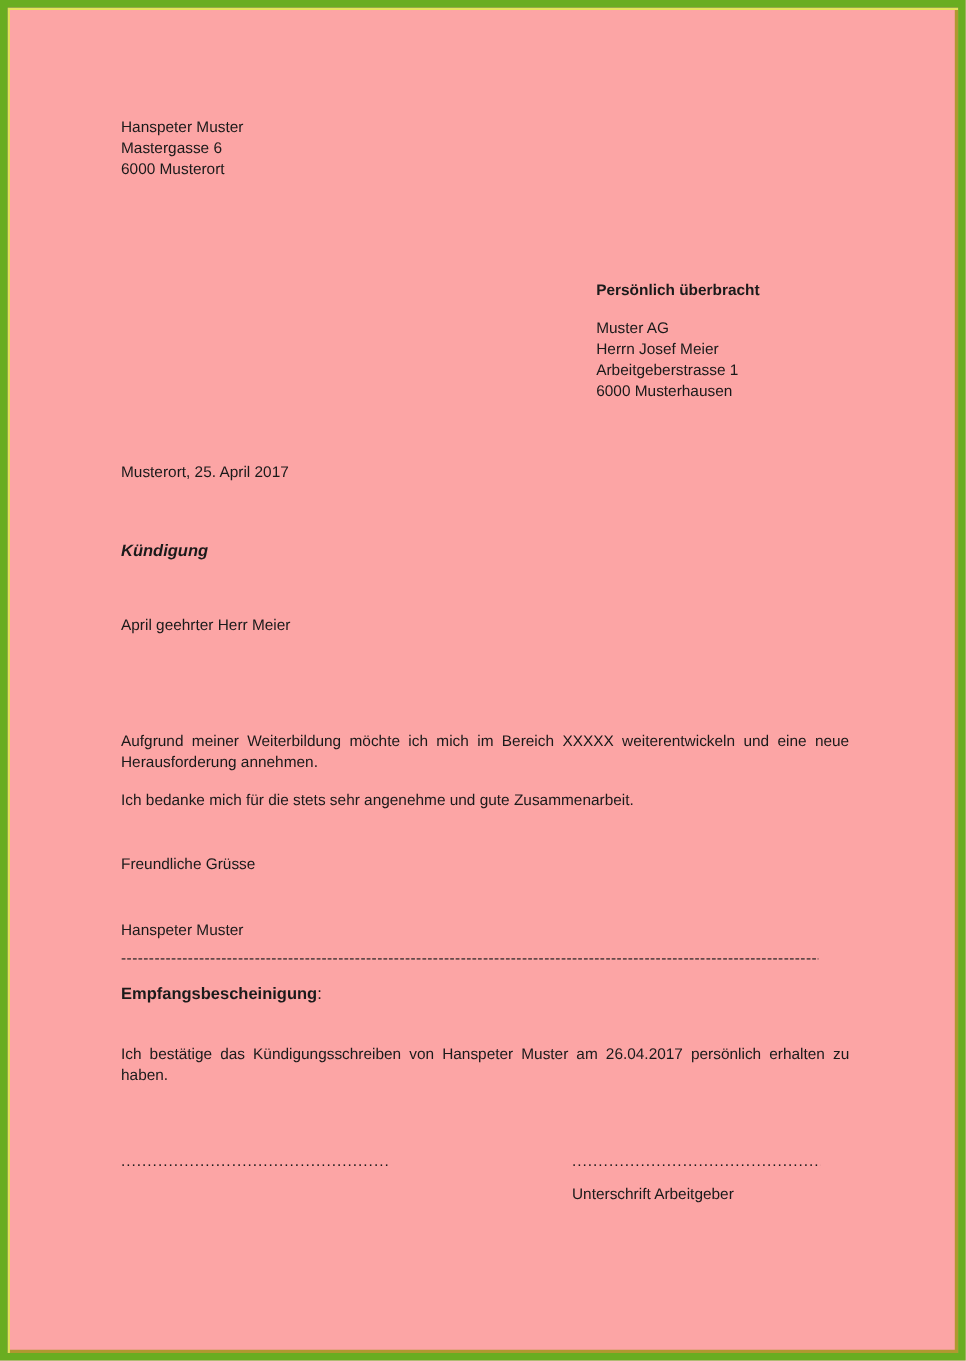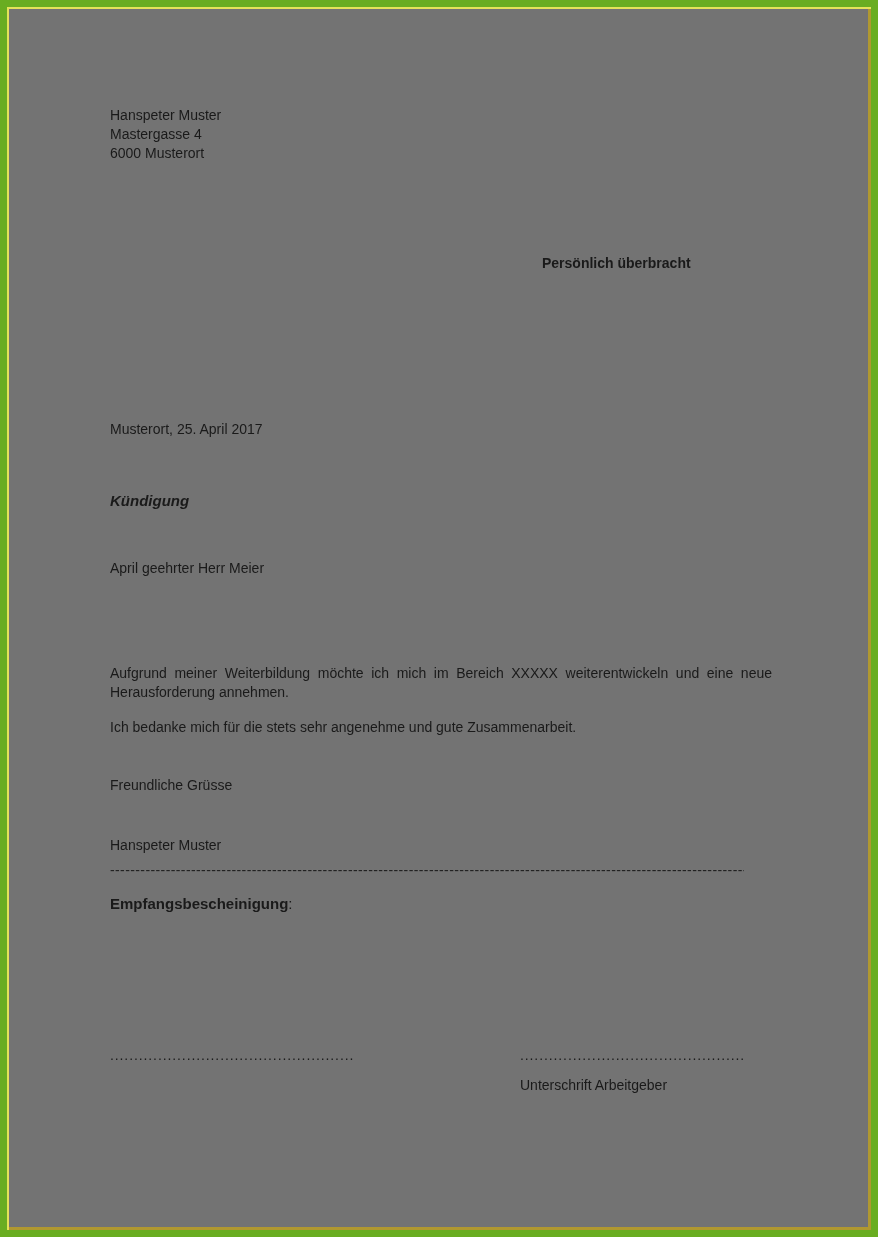--- a/index.html
+++ b/index.html
@@ -3,21 +3,21 @@
 <meta charset="utf-8">
 <style>
   html, body { margin: 0; padding: 0; background: #ffffff; }
   .frame {
     position: relative;
     width: 878px;
     height: 1237px;
     box-sizing: border-box;
     border: 7px solid #69ad21;
     box-shadow: inset 2px 2px 0 0 #e4e35a, inset -3px -3px 0 0 #b09830;
-    background: #737373;
+    background: #fca5a5;
     font-family: "Liberation Sans", "DejaVu Sans", sans-serif;
     font-size: 14px;
     line-height: 19px;
     color: #1a1a1a;
     overflow: hidden;
   }
   .block { position: absolute; }
   .bold { font-weight: bold; }
   .subject, .receipt-heading { font-size: 15px; font-weight: bold; }
   .receipt-heading .colon { font-weight: normal; }
@@ -33,46 +33,53 @@
   .sig-label { margin-top: 11px; }
   .addr-line { white-space: nowrap; }
 </style>
 </head>
 <body>
 
 <div class="frame">
 
   <div class="block" style="left:103px; top:99px;">
     <div class="addr-line">Hanspeter Muster</div>
-    <div class="addr-line">Mastergasse 4</div>
+    <div class="addr-line">Mastergasse 6</div>
     <div class="addr-line">6000 Musterort</div>
   </div>
 
   <div class="block bold" style="left:535px; top:247px;text-align:center;">Persönlich überbracht</div>
 
+  <div class="block" style="left:535px; top:282px;">
+    <div class="addr-line">Muster AG</div>
+    <div class="addr-line">Herrn Josef Meier</div>
+    <div class="addr-line">Arbeitgeberstrasse 1</div>
+    <div class="addr-line">6000 Musterhausen</div>
+  </div>
 
   <div class="block" style="left:103px; top:413px;">Musterort, 25. April 2017</div>
 
   <div class="block subject" style="left:103px; top:484px;font-style:italic;">Kündigung</div>
 
   <div class="block" style="left:103px; top:552px;">April geehrter Herr Meier</div>
 
 
   <p class="block para" style="left:103px; top:711px;">Ich bedanke mich für die stets sehr angenehme und gute Zusammenarbeit.</p>
 
   <p class="block para" style="left:103px; top:657px;">Aufgrund meiner Weiterbildung möchte ich mich im Bereich XXXXX weiterentwickeln und eine neue Herausforderung annehmen.</p>
 
   <div class="block" style="left:103px; top:769px;">Freundliche Grüsse</div>
 
   <div class="block" style="left:103px; top:829px;">Hanspeter Muster</div>
 
   <div class="block divider" style="left:103px; top:854px;">------------------------------------------------------------------------------------------------------------------------------------------------------</div>
 
   <div class="block receipt-heading" style="left:103px; top:887px;"><span>Empfangsbescheinigung</span><span class="colon">:</span></div>
 
+  <p class="block para" style="left:103px; top:942px;">Ich bestätige das Kündigungsschreiben von Hanspeter Muster am 26.04.2017 persönlich erhalten zu haben.</p>
 
   <div class="block" style="left:103px; top:1039px; width:250px;">
     <div class="dots" style="width:244px;">.....................................................</div>
   </div>
 
   <div class="block" style="left:513px; top:1039px; width:240px;">
     <div class="dots" style="width:226px;">.................................................</div>
     <div class="sig-label">Unterschrift Arbeitgeber</div>
   </div>
 

